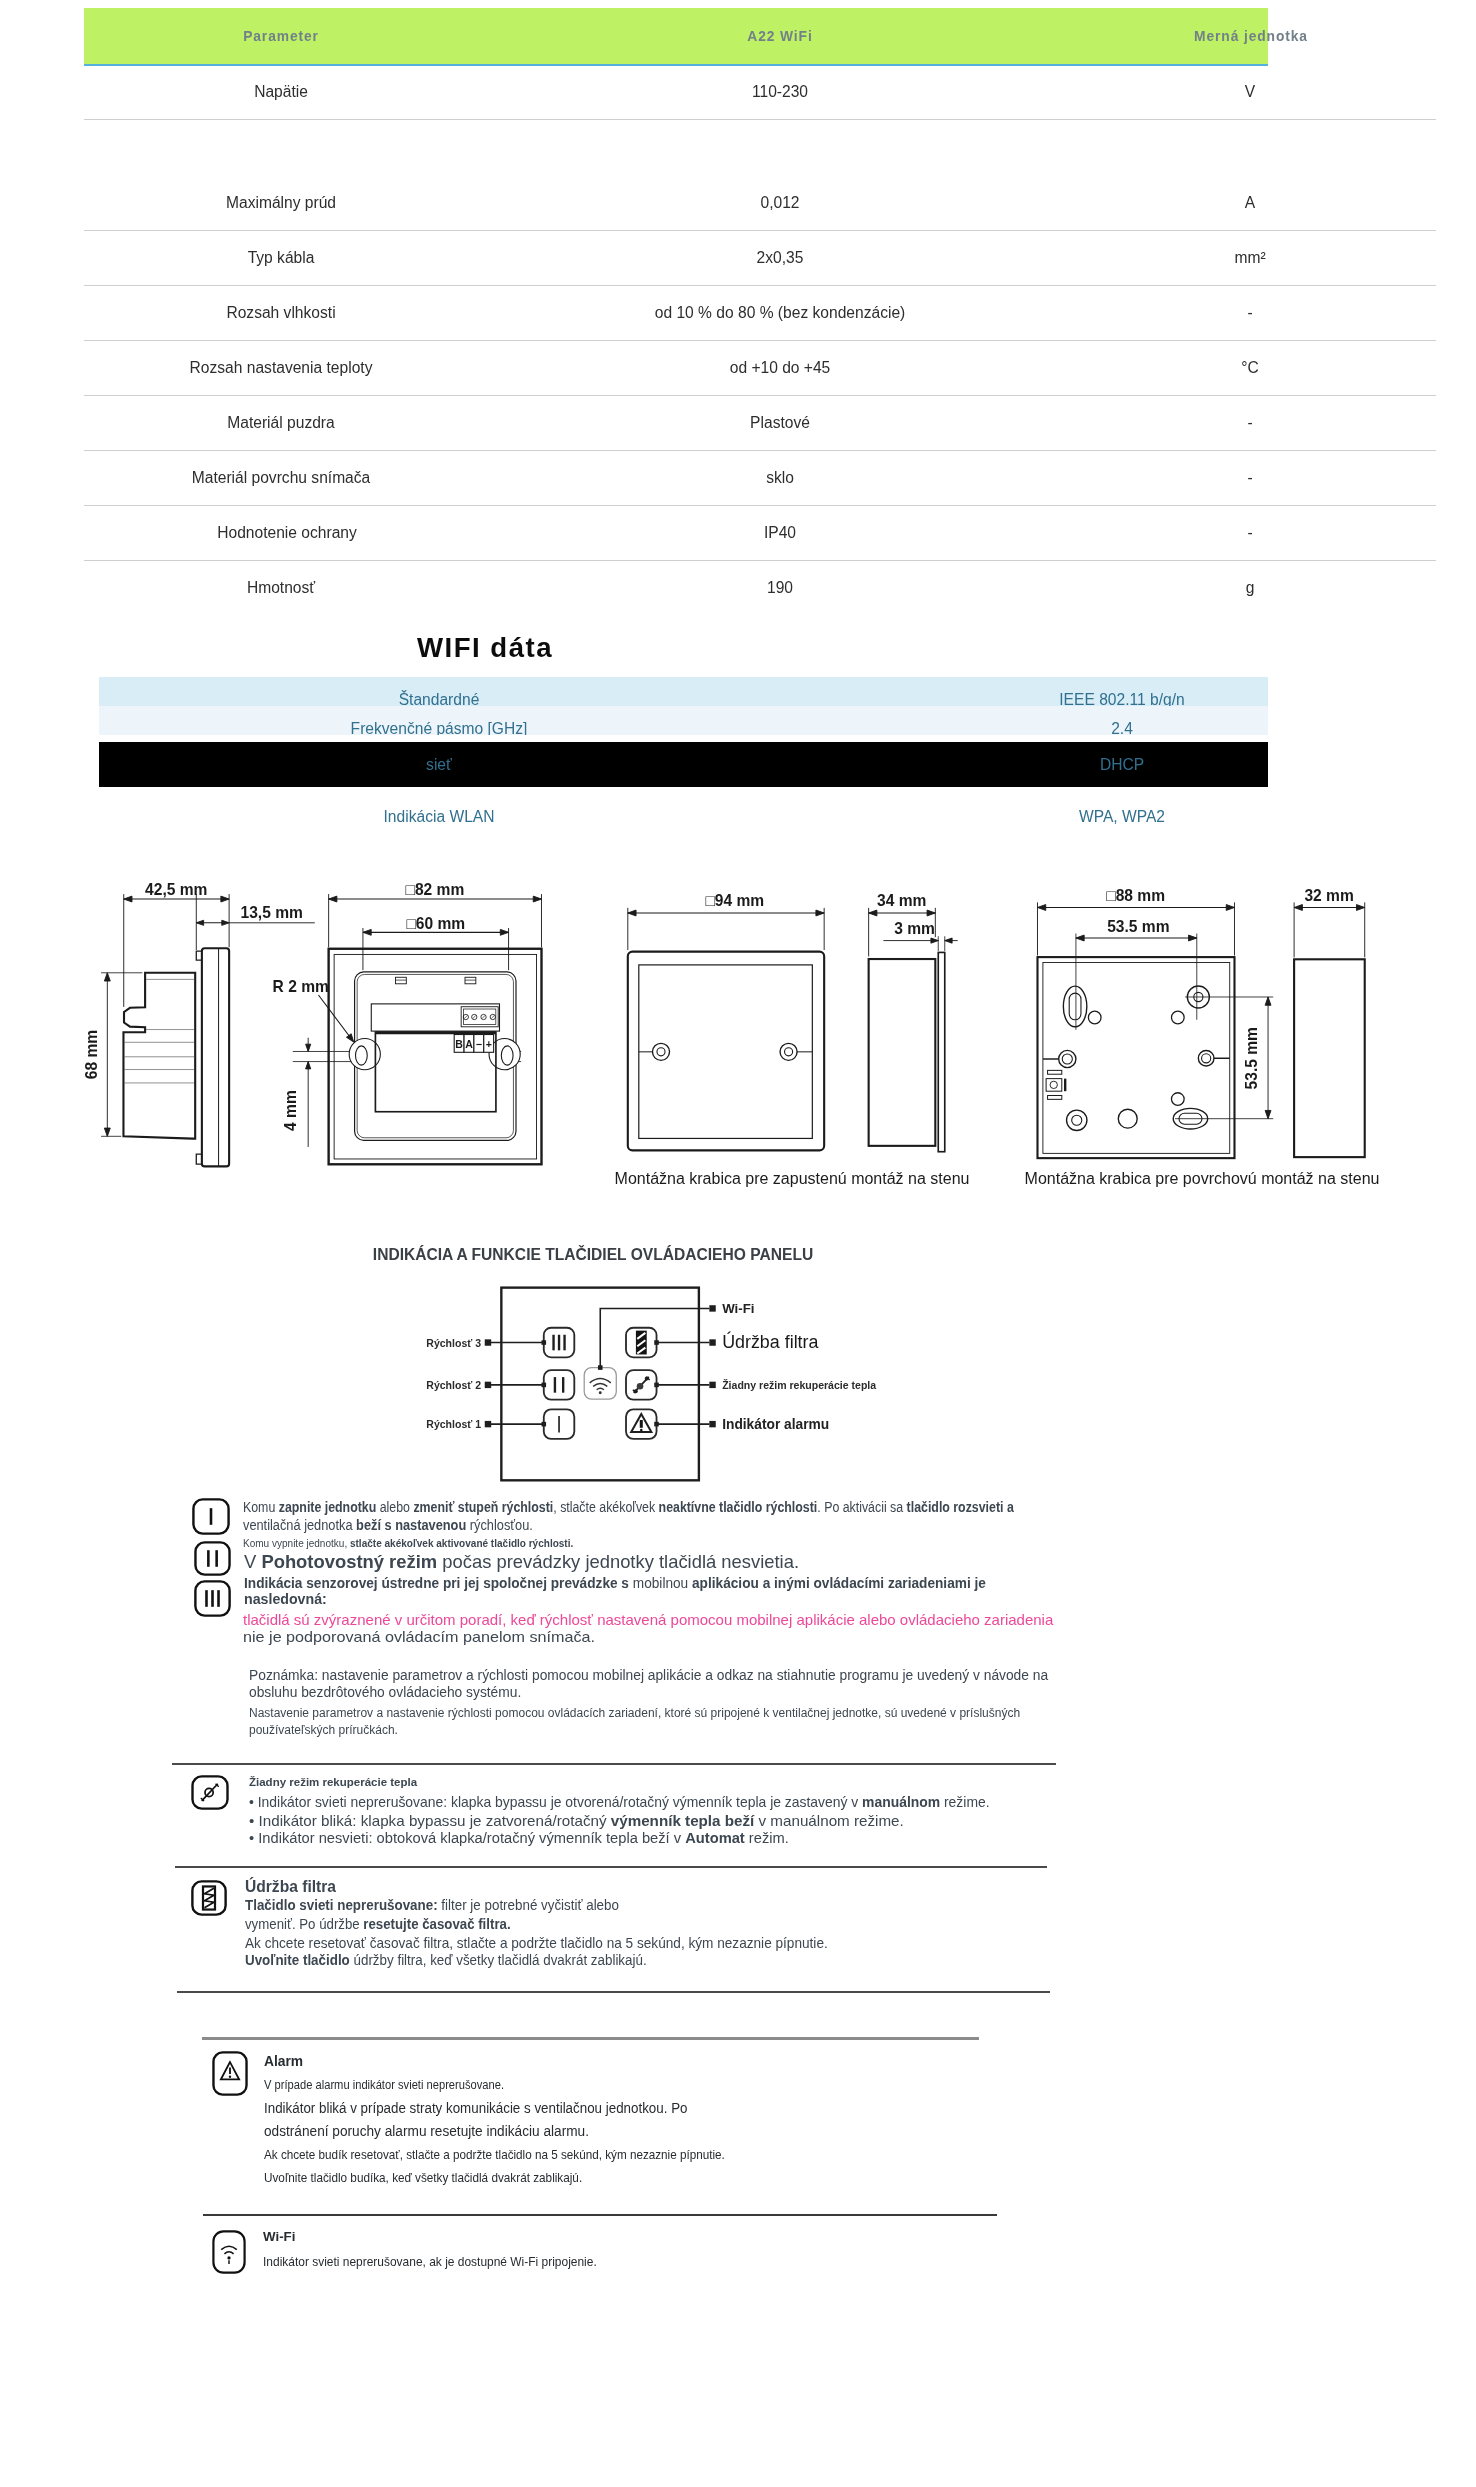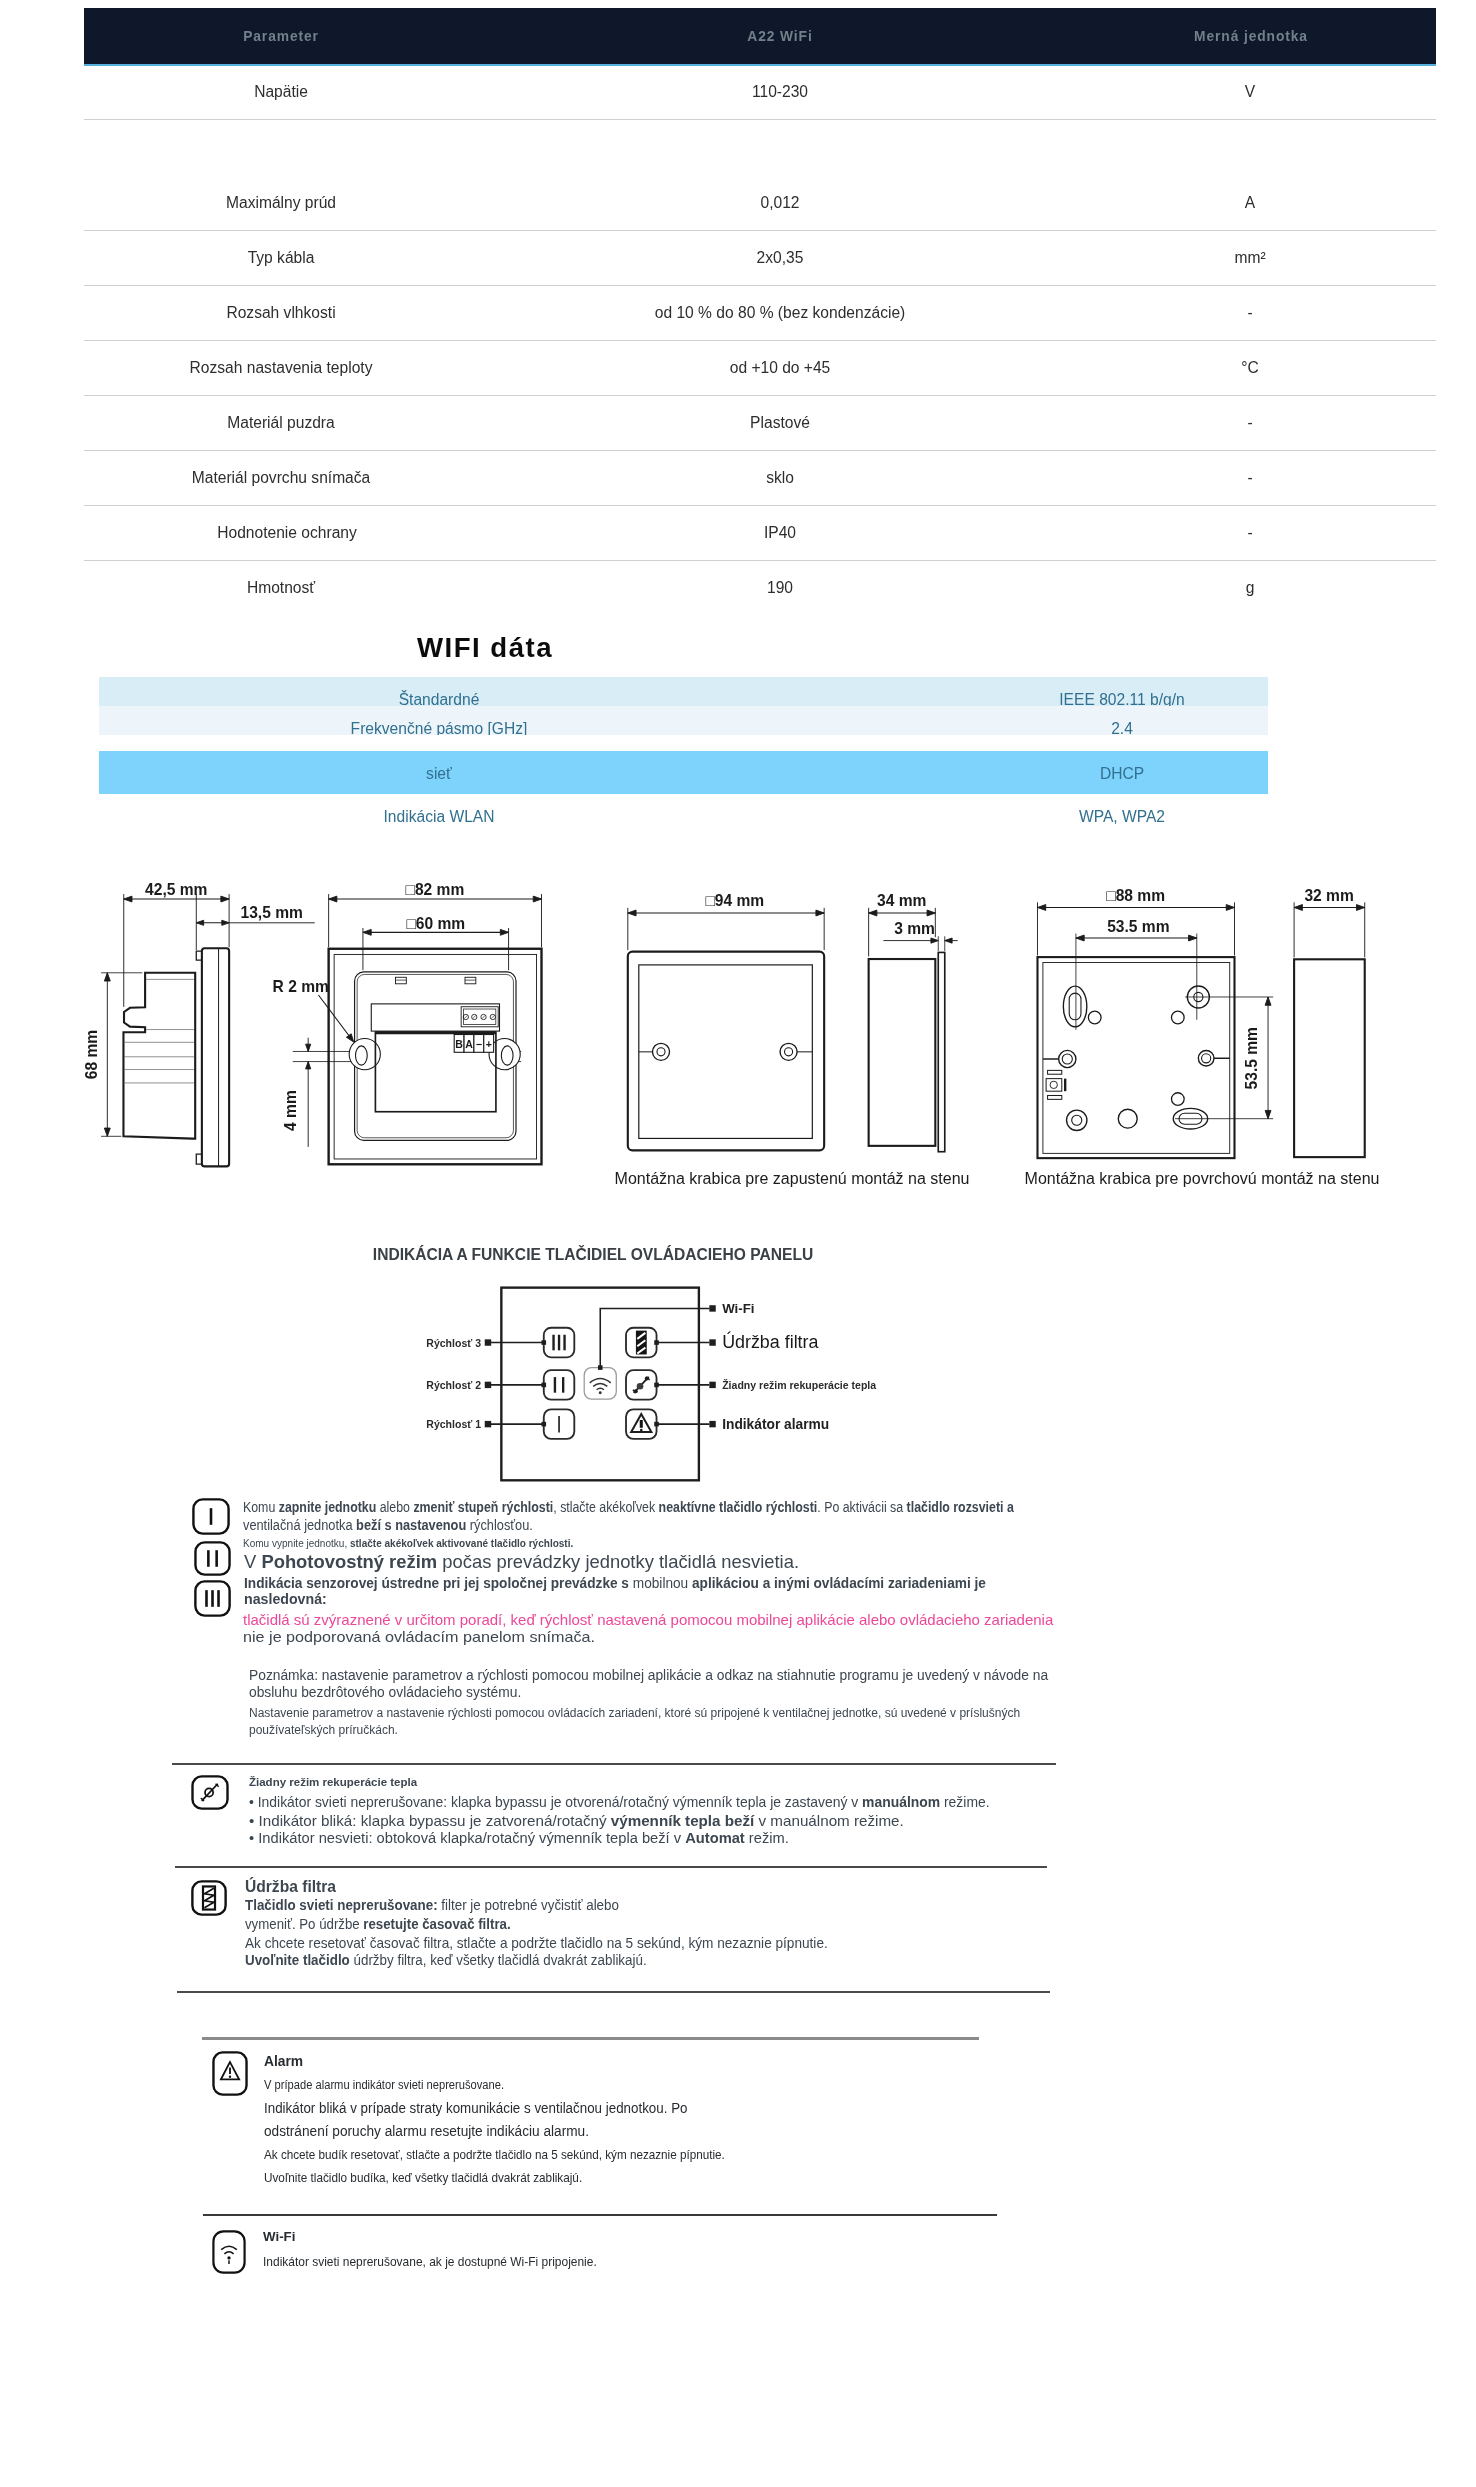--- a/index.html
+++ b/index.html
@@ -10,21 +10,21 @@
 .ln{position:absolute;white-space:nowrap;}
 .row{position:absolute;left:84px;width:1352px;height:55px;border-bottom:0.9px solid #cfcfcf;}
 .cell{position:absolute;top:50%;transform:translate(-50%,-50%);white-space:nowrap;font-size:15.6px;color:#2e2e2e;}
 .wrow{position:absolute;left:99px;width:1169px;height:45px;}
 .wcell{position:absolute;top:50%;transform:translate(-50%,-50%);white-space:nowrap;font-size:15.6px;color:#31708f;}
 </style>
 </head>
 <body>
 <div id="pg">
 
-<div class="abs" style="left:84px;top:8.3px;width:1352px;height:56px;background:#0f172a;border-bottom:2.8px solid #55b0dc;">
+<div class="abs" style="left:84px;top:8.3px;width:1184px;height:56px;background:#bef264;border-bottom:2.8px solid #55b0dc;">
   <span class="cell" style="left:197px;font-size:13.8px;font-weight:bold;color:#72808a;letter-spacing:0.9px;">Parameter</span>
   <span class="cell" style="left:696px;font-size:13.8px;font-weight:bold;color:#72808a;letter-spacing:0.9px;">A22 WiFi</span>
   <span class="cell" style="left:1167px;font-size:13.8px;font-weight:bold;color:#72808a;letter-spacing:0.9px;">Merná jednotka</span>
 </div>
 
 <div class="row" style="top:64px;">
   <span class="cell" style="left:197px;">Napätie</span>
   <span class="cell" style="left:696px;">110-230</span>
   <span class="cell" style="left:1166px;">V</span>
 </div>
@@ -75,21 +75,21 @@
   <span class="wcell" style="left:1023px;">IEEE 802.11 b/g/n</span>
 </div>
 <div class="wrow" style="top:706px;background:#edf5fa;">
   <span class="wcell" style="left:340px;">Frekvenčné pásmo [GHz]</span>
   <span class="wcell" style="left:1023px;">2.4</span>
 </div>
 <div class="wrow" style="top:735px;background:#ffffff;">
   <span class="wcell" style="left:340px;">Vysielací výkon [mW] (dBm)</span>
   <span class="wcell" style="left:1023px;">100 (+20)</span>
 </div>
-<div class="wrow" style="top:742px;background:#7dd3fc;margin-top:9px;">
+<div class="wrow" style="top:742px;background:#000000;">
   <span class="wcell" style="left:340px;">sieť</span>
   <span class="wcell" style="left:1023px;">DHCP</span>
 </div>
 <div class="wrow" style="top:794px;background:#ffffff;">
   <span class="wcell" style="left:340px;">Indikácia WLAN</span>
   <span class="wcell" style="left:1023px;">WPA, WPA2</span>
 </div>
 <svg class="abs" style="left:0;top:873px;" width="1477" height="321" viewBox="0 950 1608 350">
 <g fill="none" stroke="#1b1b1b">
 <text x="191" y="974" font-family="Liberation Sans" font-size="17" font-weight="bold" fill="#1b1b1b" text-anchor="middle" stroke="none">42,5 mm</text>

